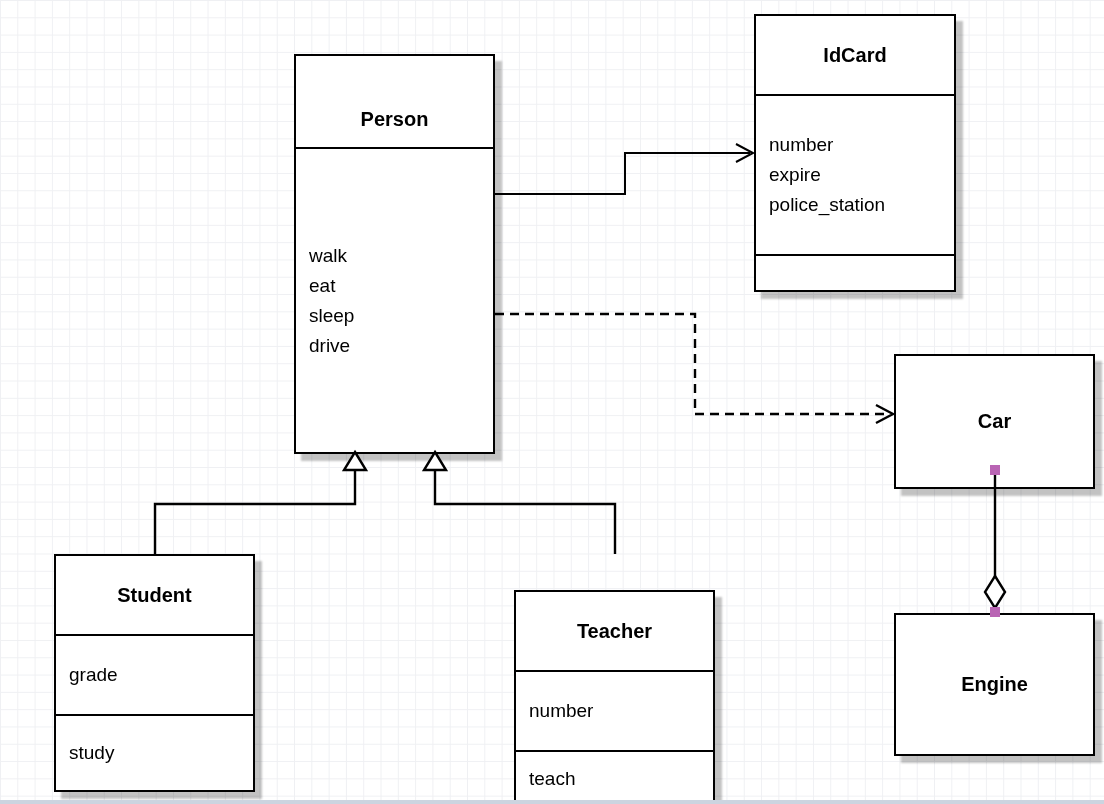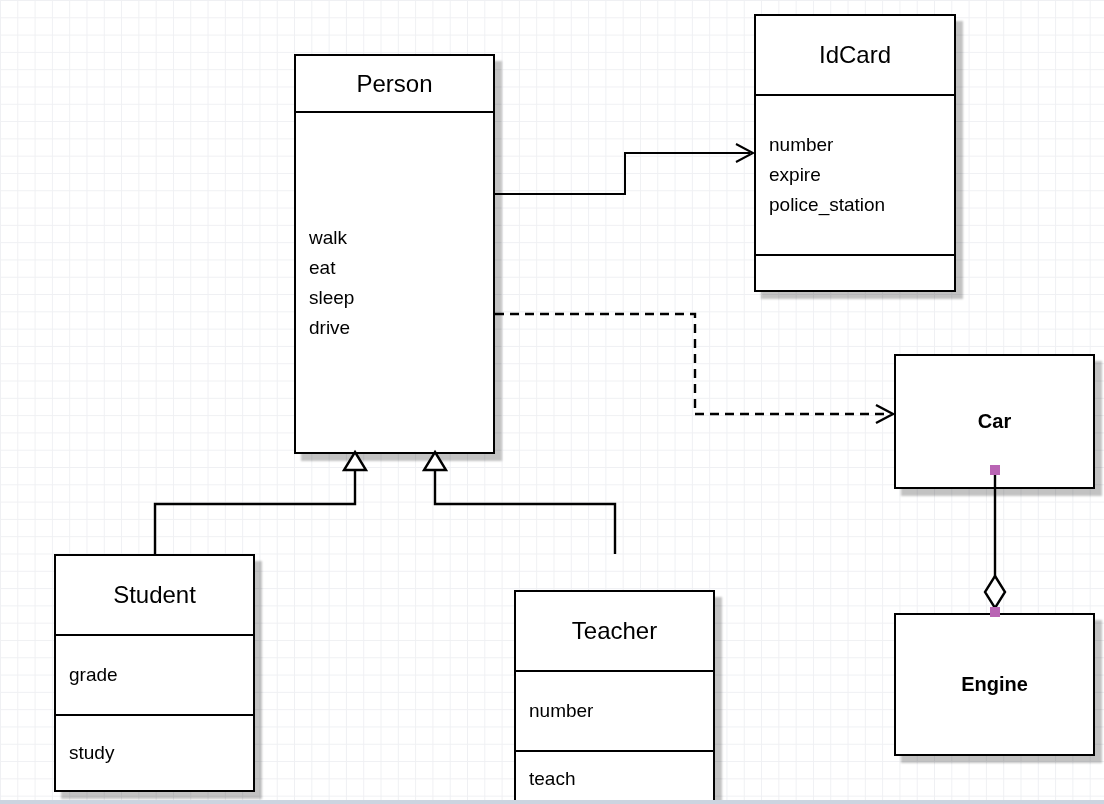--- a/index.html
+++ b/index.html
@@ -18,21 +18,21 @@
     position:absolute;
     box-sizing:border-box;
     background:#ffffff;
     border:2px solid #000;
     box-shadow:7px 7px 2px rgba(0,0,0,0.24);
     display:flex;
     flex-direction:column;
   }
   .uml-title{
     display:flex;align-items:center;justify-content:center;
-    font-weight:normal;font-size:24px;color:#000;
+    font-weight:bold;font-size:20px;color:#000;
     flex:0 0 auto;
   }
   .uml-comp{
     box-sizing:border-box;
     border-top:2px solid #000;
     display:flex;flex-direction:column;justify-content:center;
     padding-left:13px;
     font-size:19px;line-height:30px;color:#000;
     flex:0 0 auto;
   }
@@ -47,21 +47,21 @@
   .bottom-edge{
     position:absolute;left:0;bottom:0;width:100%;height:4px;z-index:6;
   }
 </style>
 </head>
 <body>
 
 <div class="canvas">
 
   <div class="uml-class" style="left:294px;top:54px;width:201px;height:400px;">
-    <div class="uml-title" style="height:55px;">Person</div>
+    <div class="uml-title" style="height:55px;margin-top:36px;">Person</div>
     <div class="uml-comp fill">
       <div>walk</div>
       <div>eat</div>
       <div>sleep</div>
       <div>drive</div>
     </div>
   </div>
 
   <div class="uml-class" style="left:754px;top:14px;width:202px;height:278px;">
     <div class="uml-title" style="height:78px;">IdCard</div>

